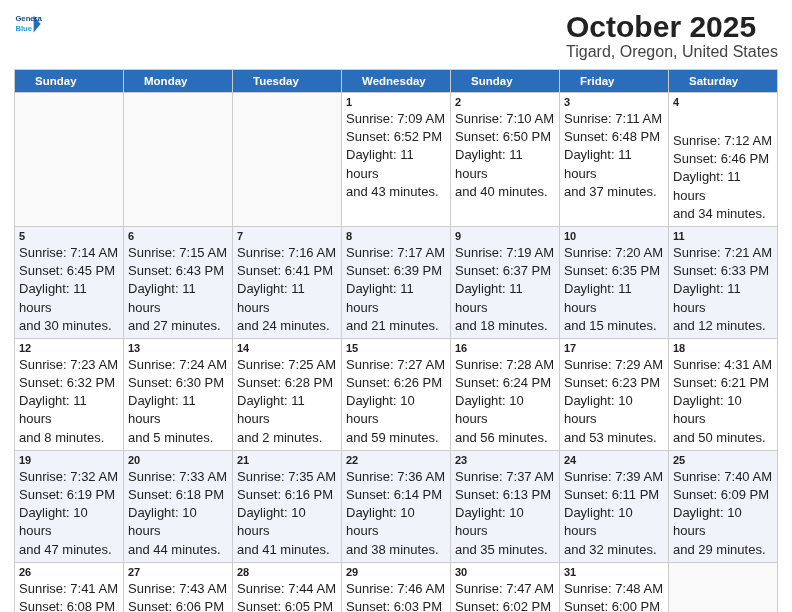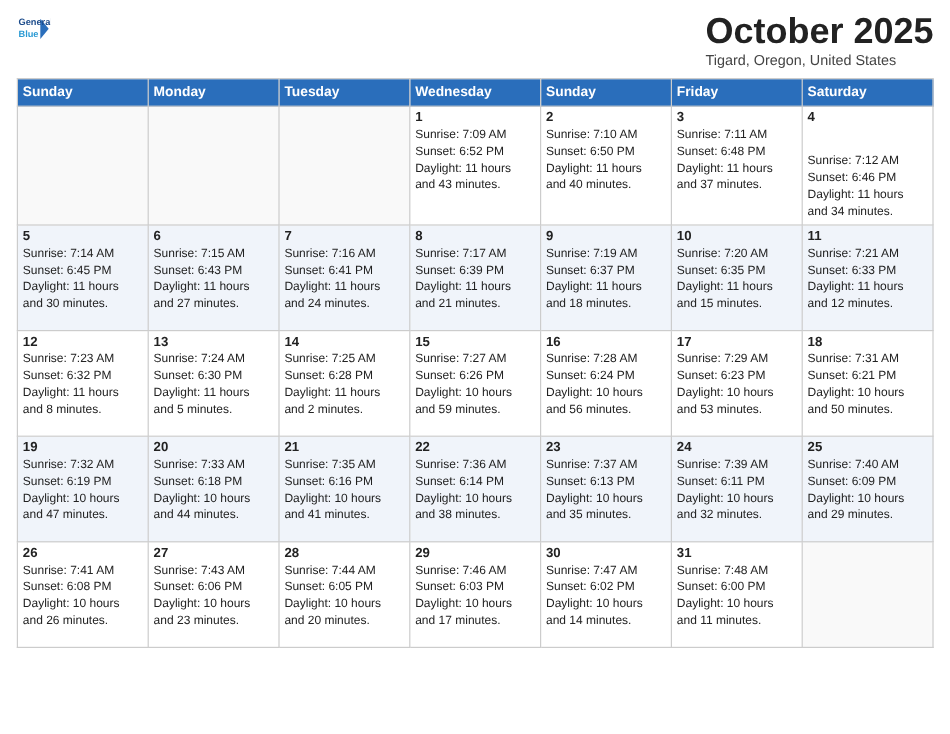--- a/index.html
+++ b/index.html
@@ -34,34 +34,34 @@
     .title-block {
       text-align: left;
     }
     .month-title {
       font-size: 30px;
       font-weight: bold;
       color: #222;
       line-height: 1.1;
     }
     .location {
-      font-size: 12px;
+      font-size: 16px;
       color: #444;
     }
     table {
       width: 100%;
       border-collapse: collapse;
       table-layout: fixed;
     }
     thead tr th {
       background: #2a6ebb;
       color: #fff;
       font-size: 11.5px;
       font-weight: bold;
-      padding: 5px 4px;
+      padding: 5px 20px;
       text-align: left;
       border: 1px solid #ccc;
     }
     tbody tr td {
       vertical-align: top;
       border: 1px solid #ccc;
       padding: 3px 4px;
       font-size: 9.5px;
       color: #222;
       height: 88px;
@@ -70,21 +70,21 @@
     tbody tr:nth-child(even) td {
       background: #f0f4fa;
     }
     .day-num {
       font-size: 11px;
       font-weight: bold;
       display: block;
       margin-bottom: 2px;
     }
     .cell-content {
-      font-size: 10px;
+      font-size: 13px;
       line-height: 1.4;
       color: #222;
     }
     .empty-cell {
       background: #f9f9f9 !important;
     }
   </style>
 </head>
 <body>
 
@@ -240,21 +240,21 @@
           </td>
           <td>
             <span class="day-num">17</span>
             <div class="cell-content" style="white-space: pre-line;">Sunrise: 7:29 AM
 Sunset: 6:23 PM
 Daylight: 10 hours
 and 53 minutes.</div>
           </td>
           <td>
             <span class="day-num">18</span>
-            <div class="cell-content" style="white-space: pre-line;">Sunrise: 7:31 AM
+            <div class="cell-content" style="white-space: pre-line;">Sunrise: 4:31 AM
 Sunset: 6:21 PM
 Daylight: 10 hours
 and 50 minutes.</div>
           </td>
         </tr>
         <tr>
           <td>
             <span class="day-num">19</span>
             <div class="cell-content" style="white-space: pre-line;">Sunrise: 7:32 AM
 Sunset: 6:19 PM

